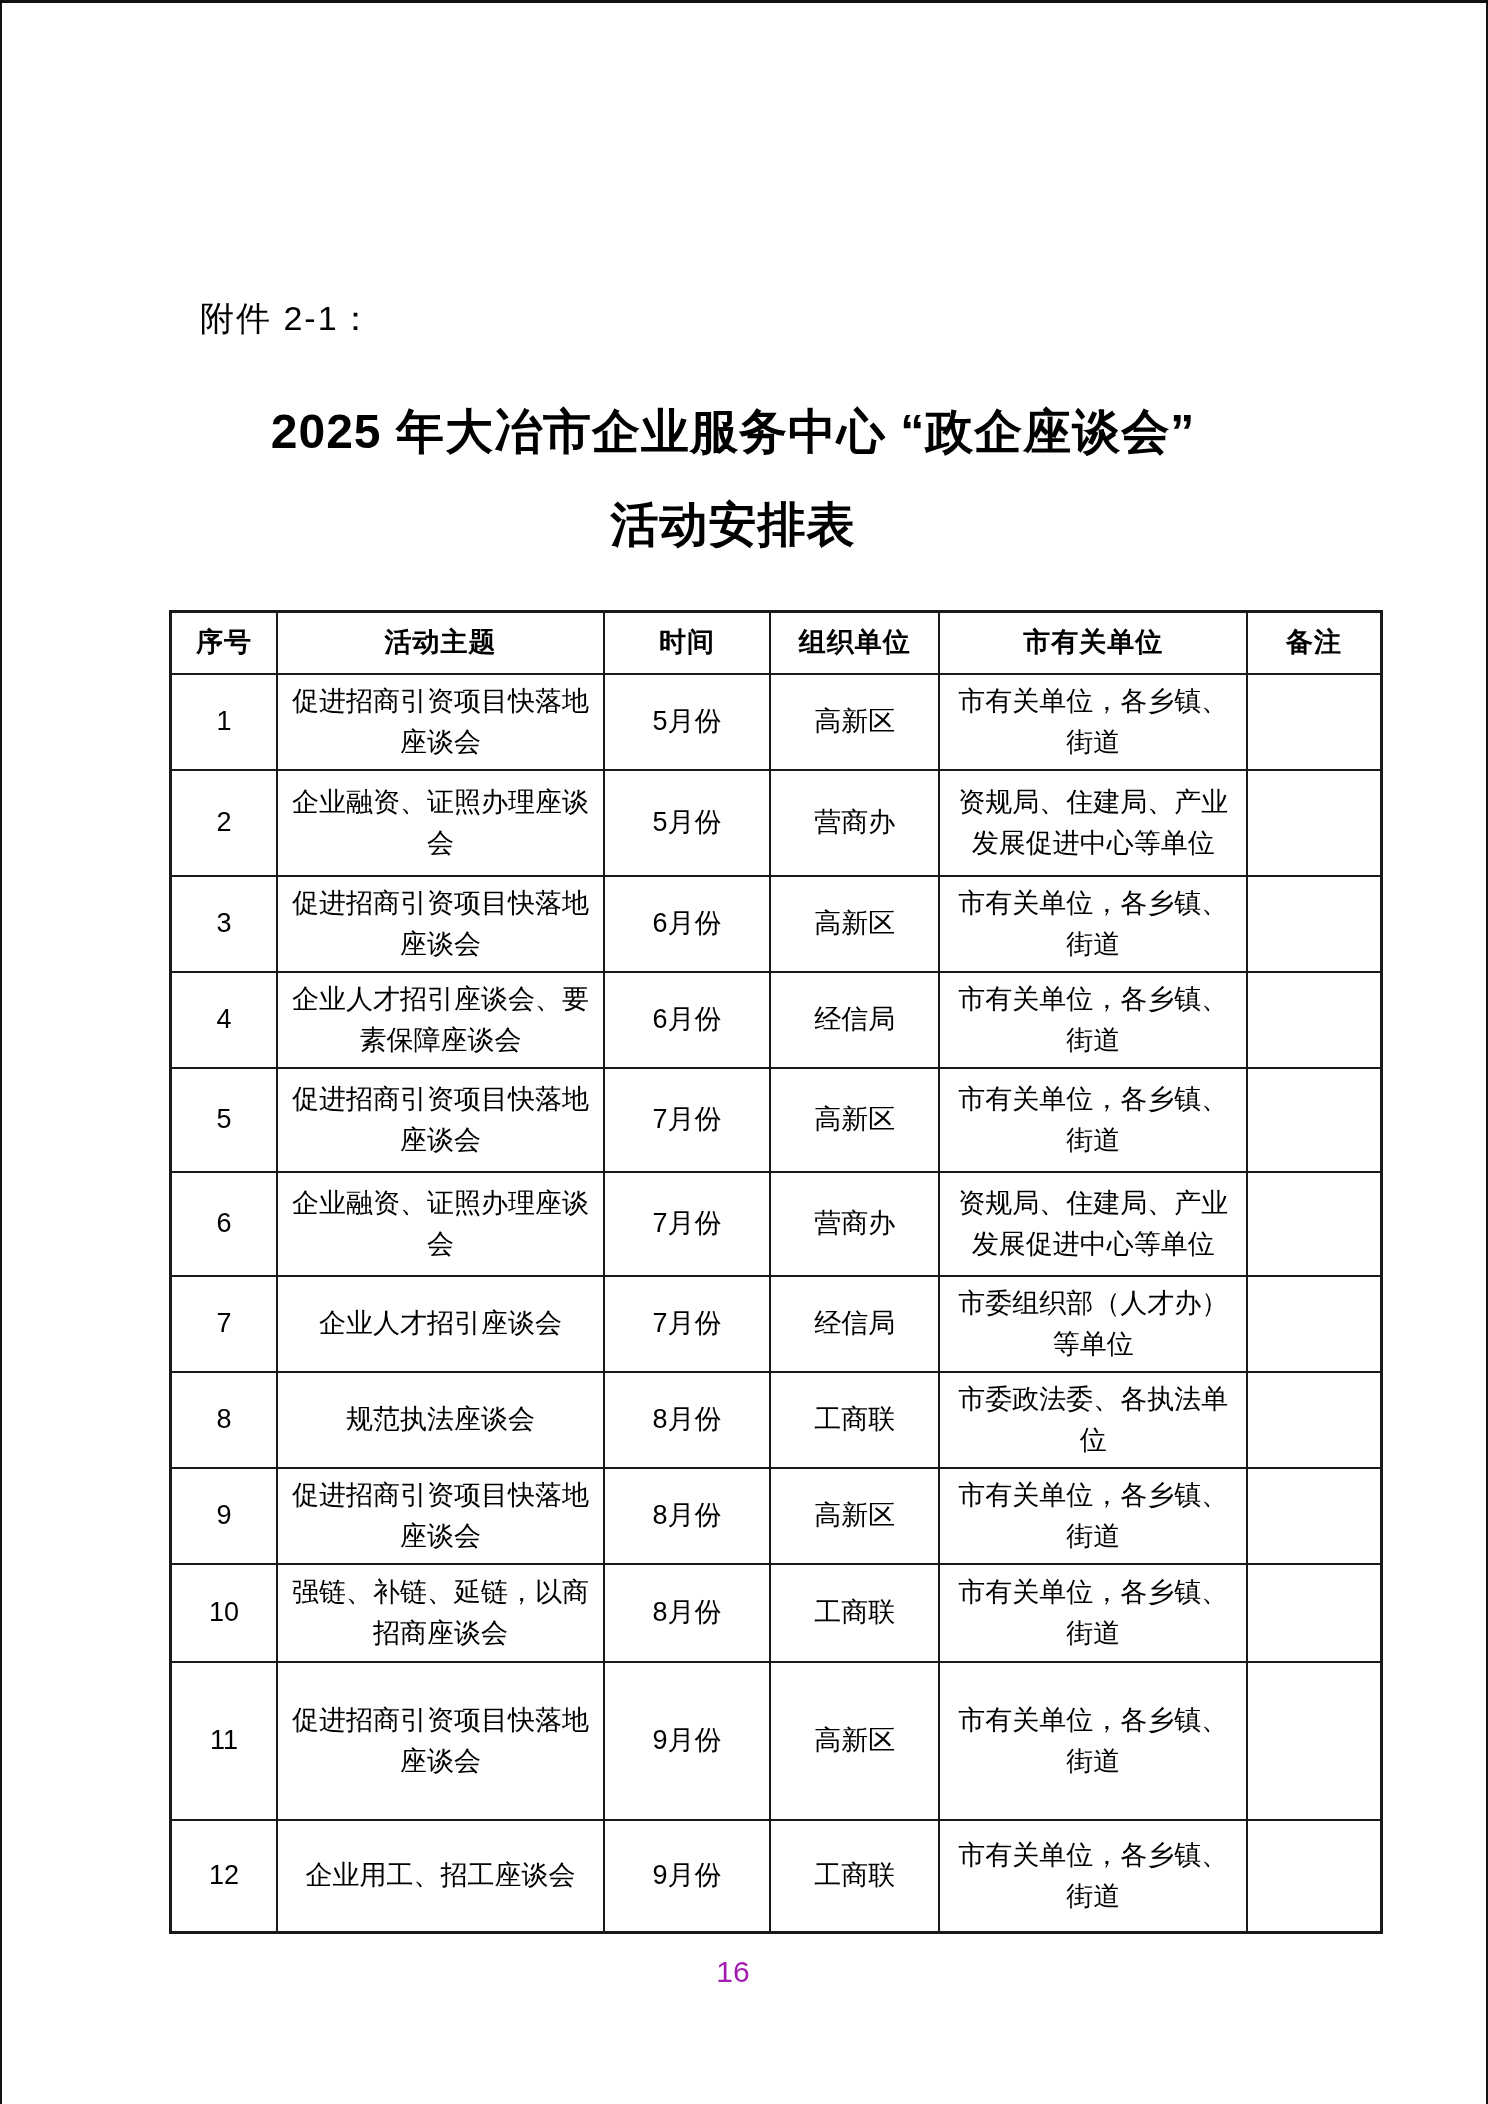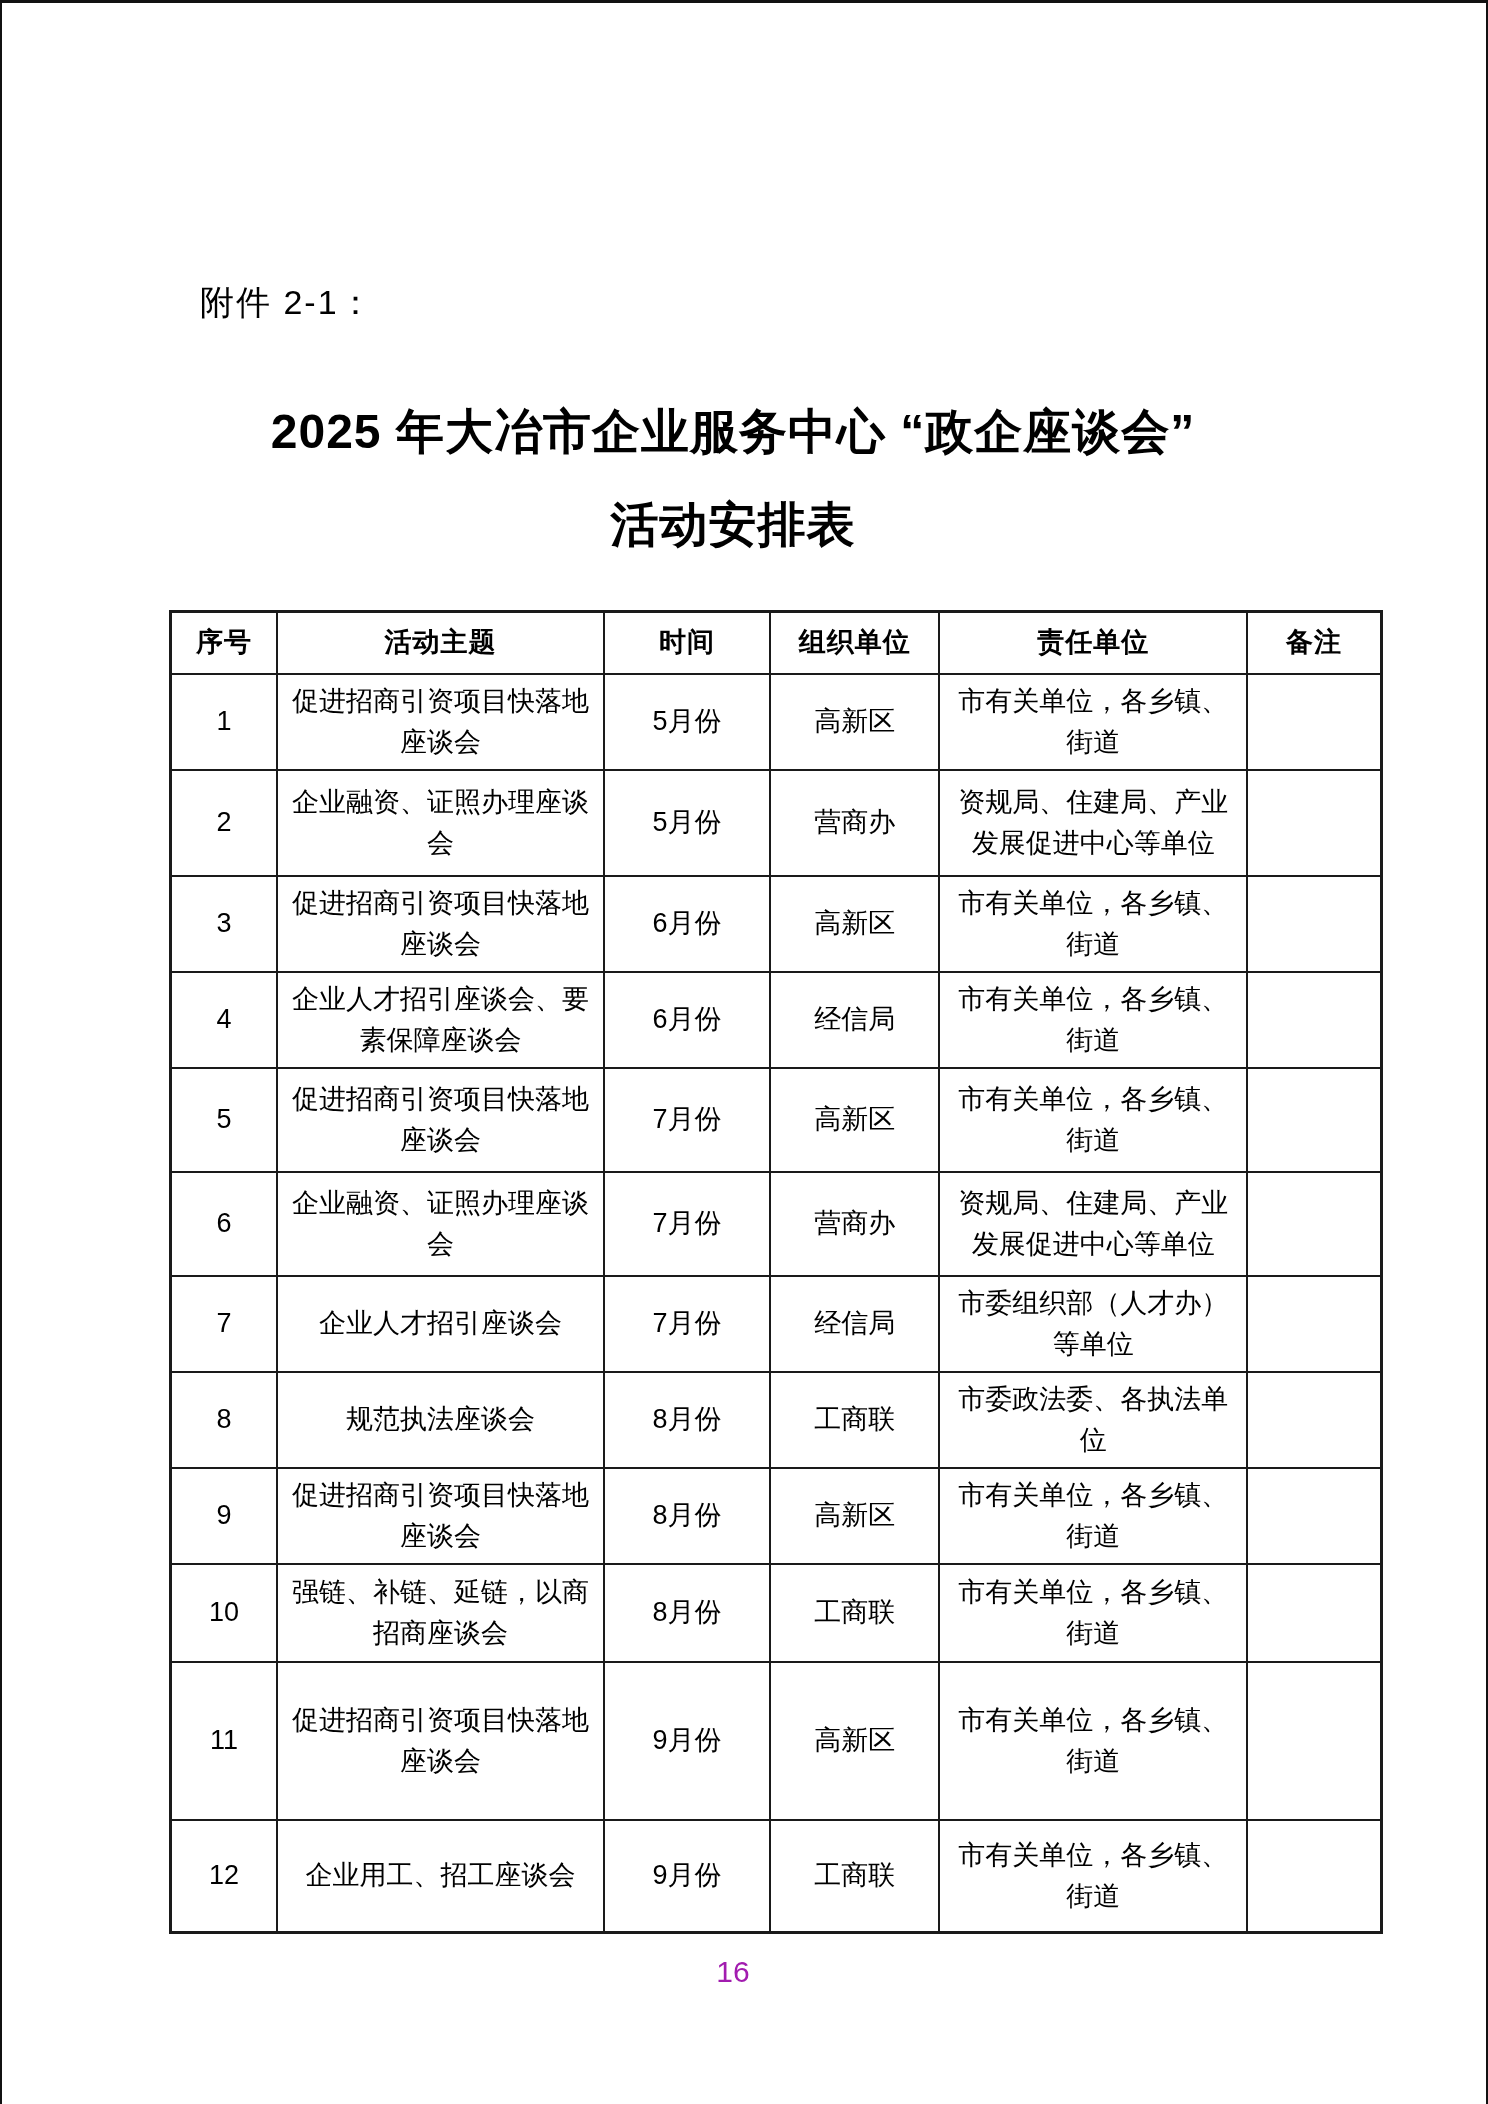--- a/index.html
+++ b/index.html
@@ -7,21 +7,21 @@
     width:1488px;height:2104px;position:relative;background:#ffffff;
     font-family:"Liberation Sans","DejaVu Sans",sans-serif;color:#000;
     overflow:hidden;
   }
   
   .edge-top{position:absolute;left:0;top:0;width:1488px;height:3px;background:#111;}
   .edge-left{position:absolute;left:0;top:0;width:2px;height:2104px;background:#111;}
   .edge-right{position:absolute;right:0;top:0;width:2px;height:2104px;background:#111;}
 
   .attachment{
-    position:absolute;left:200px;top:280px;
+    position:absolute;left:200px;top:296px;
     font-size:34px;letter-spacing:2px;color:#000;
   }
   .doc-title{
     position:absolute;left:126px;top:385px;width:1214px;
     text-align:center;font-family:Liberation Sans, sans-serif;
     font-weight:bold;font-size:48px;line-height:93px;color:#000;
     letter-spacing:1px;
   }
   .table-wrap{position:absolute;left:126px;top:610px;width:1214px;padding-left:43px;}
   table{
@@ -77,21 +77,21 @@
     <col class="c-org">
         <col class="c-resp">
         <col class="c-note">
   </colgroup>
   <thead>
     <tr>
       <th>序号</th>
       <th>活动主题</th>
       <th>时间</th>
       <th>组织单位</th>
-      <th>责任单位</th>
+      <th>市有关单位</th>
       <th>备注</th>
     </tr>
   </thead>
   <tbody>
     <tr>
       <td>1</td>
       <td>促进招商引资项目快落地座谈会</td>
       <td>5月份</td>
       <td>高新区</td>
       <td>市有关单位，各乡镇、街道</td>

